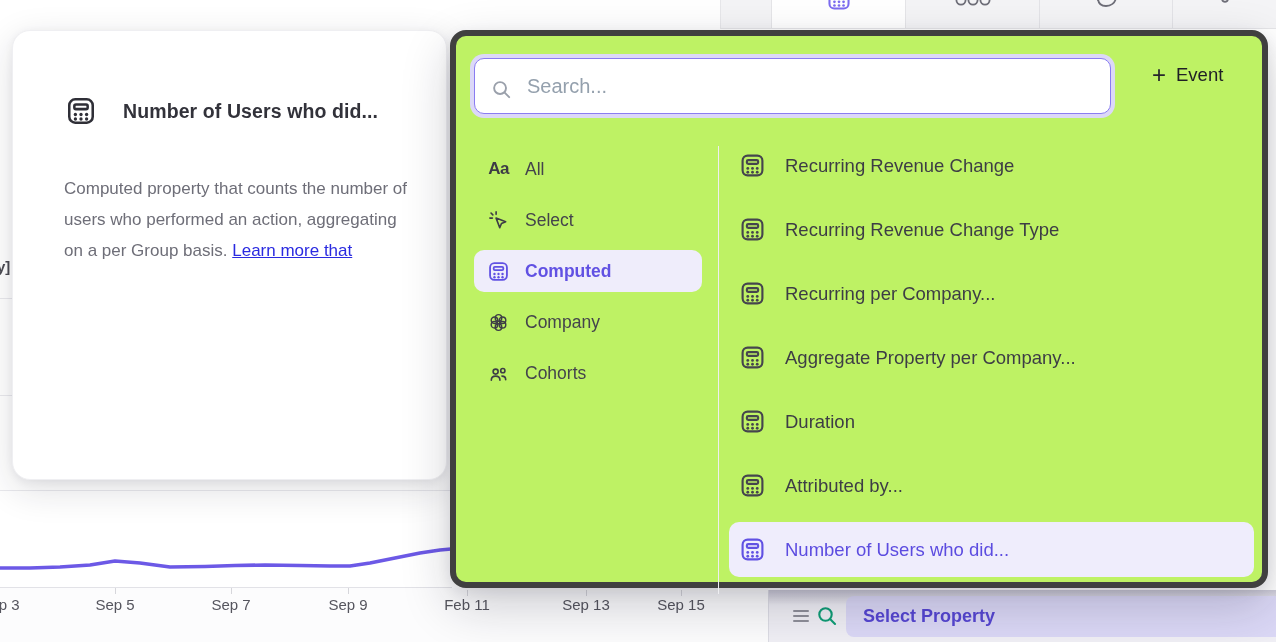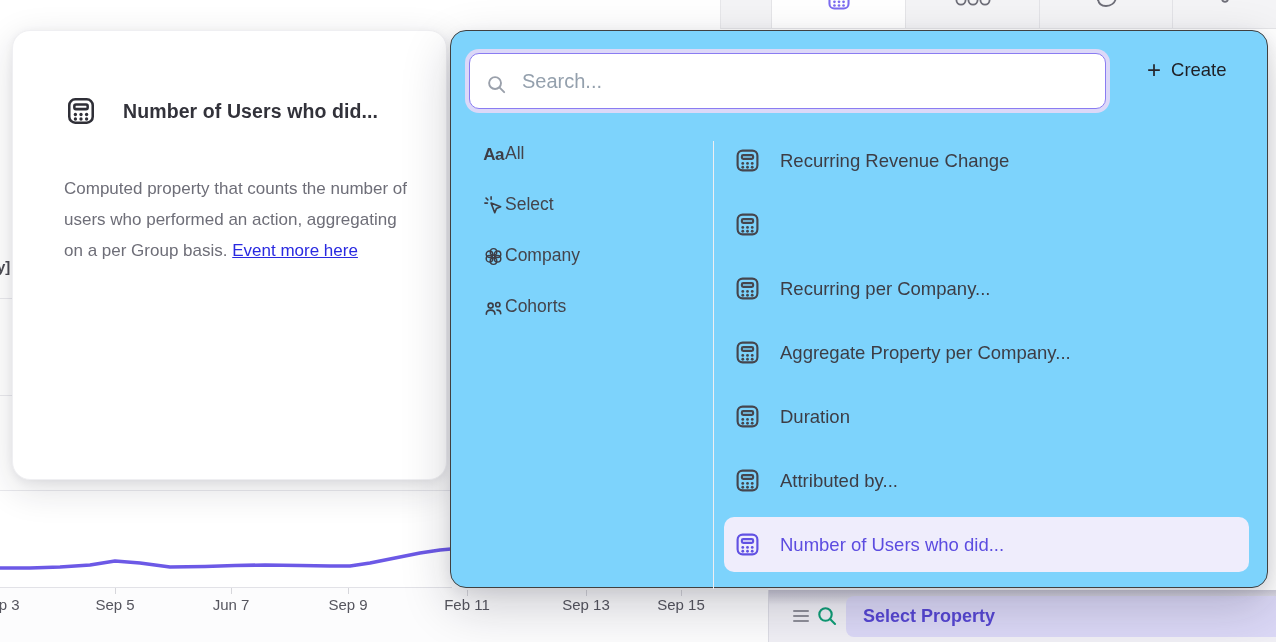--- a/index.html
+++ b/index.html
@@ -30,36 +30,36 @@
   .card { position:absolute; left:12px; top:30px; width:435px; height:450px; background:#fff;
     border:1px solid #efeff2; border-radius:18px; z-index:5;
     box-shadow:0 10px 36px rgba(25,25,45,0.14), 0 2px 8px rgba(25,25,45,0.06); }
   .card-head { position:absolute; left:52px; top:64px; display:flex; align-items:center; gap:26px; }
   .card-head .icon { width:32px; height:32px; color:#2f2f37; }
   .card-title { font-size:19.5px; font-weight:700; color:#32323a; letter-spacing:.1px; }
   .card-body { position:absolute; left:51px; top:142px; width:356px;
     font-size:17px; line-height:31px; color:#6e6e78; }
   .card-link { color:#2a2ae0; text-decoration:underline; cursor:pointer; }
   
-  .popover { position:absolute; left:450px; top:30px; width:818px; height:558px; background:#7dd3fc;
-    border-radius:16px; z-index:10; border:1px solid #404040;
+  .popover { position:absolute; left:450px; top:30px; width:818px; height:558px; background:#bef264;
+    border-radius:16px; z-index:10; border:6px solid #404040;
     box-shadow:0 18px 50px rgba(20,20,40,0.20), 0 4px 14px rgba(20,20,40,0.08); }
   .search-wrap { position:absolute; left:14px; top:18px; width:645px; height:64px;
     border-radius:14px; background:#dcd8f8; padding:4px; }
   .search-input { width:100%; height:100%; border:1.5px solid #8a7cf2; border-radius:10px;
     background:#fff; outline:none; font-family:"Liberation Sans",sans-serif;
     font-size:20px; color:#3c3c44; padding-left:52px; }
   .search-input::placeholder { color:#94a0ad; }
   .search-icon { position:absolute; left:20px; top:24px; width:23px; height:23px; color:#9aa0ab; }
   .create-btn { position:absolute; left:696px; top:27px; display:flex; align-items:center; gap:10px;
     cursor:pointer; color:#1f1f25; }
   .create-plus { font-size:24px; font-weight:400; line-height:1; color:#26262c; }
   .create-label { font-size:18.5px; font-weight:500; }
   .cat-col { position:absolute; left:18px; top:112px; width:228px; display:flex; flex-direction:column; gap:9px; }
-  .cat-row { height:42px; display:flex; align-items:flex-start; padding-left:13px;
+  .cat-row { height:42px; display:flex; align-items:center; gap:15px; padding-left:13px;
     border-radius:10px; cursor:pointer; color:#44444c; font-size:17.5px; }
   .cat-row .row-icon { width:23px; height:23px; display:flex; align-items:center; justify-content:center; color:#3d3d45; }
   .cat-row.selected { background:#efedfb; color:#6151e3; font-weight:600; }
   .cat-row.selected .row-icon { color:#6151e3; }
   .aa-glyph { font-size:17px; font-weight:600; letter-spacing:-0.5px; }
   .v-divider { position:absolute; left:262px; top:110px; width:1px; height:448px; background:#eeeef1; }
   .item-col { position:absolute; left:273px; top:102px; width:525px; display:flex; flex-direction:column; gap:9px; }
   .item-row { height:55px; display:flex; align-items:center; gap:19px; padding-left:10px;
     border-radius:10px; cursor:pointer; color:#3d3d45; font-size:18.5px; }
   .item-row .row-icon { width:27px; height:27px; color:#45454d; }
@@ -96,21 +96,21 @@
   <div class="chart-footer-bg"></div>
   <div class="axis-line"></div>
   <div class="axis-tick" style="left:115px"></div>
   <div class="axis-tick" style="left:231px"></div>
   <div class="axis-tick" style="left:348px"></div>
   <div class="axis-tick" style="left:467px;top:590px"></div>
   <div class="axis-tick" style="left:586px;top:590px"></div>
   <div class="axis-tick" style="left:681px;top:590px"></div>
   <div class="axis-label" style="left:0px">Sep 3</div>
   <div class="axis-label" style="left:115px">Sep 5</div>
-  <div class="axis-label" style="left:231px">Jun 7</div>
+  <div class="axis-label" style="left:231px">Sep 7</div>
   <div class="axis-label" style="left:348px">Sep 9</div>
   <div class="axis-label" style="left:467px">Feb 11</div>
   <div class="axis-label" style="left:586px">Sep 13</div>
   <div class="axis-label" style="left:681px">Sep 15</div>
 
   <div class="tabbar">
     <div class="tab-active">
       <span class="calc-clip">
         <svg viewBox="0 0 24 24" width="26" height="26" fill="none" stroke="currentColor" stroke-width="1.9">
           <rect x="3.2" y="3.2" width="17.6" height="17.6" rx="4.5"></rect>
@@ -159,55 +159,72 @@
               <circle cx="12" cy="14.6" r="1.25"></circle>
               <circle cx="16.2" cy="14.6" r="1.25"></circle>
             <circle cx="7.8" cy="18" r="1.25"></circle>
               <circle cx="12" cy="18" r="1.25"></circle>
               <circle cx="16.2" cy="18" r="1.25"></circle>
           </g>
         </svg>
       </span>
       <span class="card-title">Number of Users who did...</span>
     </div>
-    <div class="card-body"><span>Computed property that counts the number of users who performed an action, aggregating on a per Group basis. </span><span class="card-link">Event more here</span></div>
+    <div class="card-body"><span>Computed property that counts the number of users who performed an action, aggregating on a per Group basis. </span><span class="card-link">Learn more that</span></div>
   </div>
 
   <div class="popover">
     <div class="search-wrap">
       <input class="search-input" type="text" placeholder="Search..." style="">
       <span class="search-icon">
         <svg viewBox="0 0 24 24" width="23" height="23" fill="none" stroke="currentColor" stroke-width="2" stroke-linecap="round">
           <circle cx="10.5" cy="10.5" r="6.2"></circle>
             <line x1="15.3" y1="15.3" x2="20" y2="20"></line>
         </svg>
       </span>
     </div>
     <div class="create-btn">
       <span class="create-plus">+</span>
-      <span class="create-label">Create</span>
+      <span class="create-label">Event</span>
     </div>
 
     <div class="cat-col" id="cat-col">
         <div class="cat-row">
           <span class="row-icon">
             <span class="aa-glyph">Aa</span>
           </span>
           <span>All</span>
         </div>
         <div class="cat-row">
           <span class="row-icon">
             <svg viewBox="0 0 24 24" width="100%" height="100%" fill="none" stroke="currentColor" stroke-width="1.7" stroke-linecap="round" stroke-linejoin="round">
               <path d="M9.5 9.5 L19.5 13.3 L15.1 15.1 L13.3 19.5 Z"></path>
               <line x1="4.2" y1="4.2" x2="6.1" y2="6.1"></line>
               <line x1="9.5" y1="3" x2="9.5" y2="5.6"></line>
               <line x1="3" y1="9.5" x2="5.6" y2="9.5"></line>
             </svg>
           </span>
           <span>Select</span>
+        </div>
+        <div class="cat-row selected">
+          <span class="row-icon">
+            <svg viewBox="0 0 24 24" width="100%" height="100%" fill="none" stroke="currentColor" stroke-width="1.9">
+              <rect x="3.2" y="3.2" width="17.6" height="17.6" rx="4.5"></rect>
+              <rect x="7" y="7.2" width="10" height="3.4" rx="1.2"></rect>
+              <g fill="currentColor" stroke="none">
+                <circle cx="7.8" cy="14.6" r="1.25"></circle>
+                <circle cx="12" cy="14.6" r="1.25"></circle>
+                <circle cx="16.2" cy="14.6" r="1.25"></circle>
+                <circle cx="7.8" cy="18" r="1.25"></circle>
+                <circle cx="12" cy="18" r="1.25"></circle>
+                <circle cx="16.2" cy="18" r="1.25"></circle>
+              </g>
+            </svg>
+          </span>
+          <span>Computed</span>
         </div>
         <div class="cat-row">
           <span class="row-icon">
             <svg viewBox="0 0 24 24" width="100%" height="100%" fill="none" stroke="currentColor" stroke-width="1.5">
               <circle cx="12" cy="7.2" r="3.4"></circle>
               <circle cx="16.2" cy="9.6" r="3.4"></circle>
               <circle cx="16.2" cy="14.4" r="3.4"></circle>
               <circle cx="12" cy="16.8" r="3.4"></circle>
               <circle cx="7.8" cy="14.4" r="3.4"></circle>
               <circle cx="7.8" cy="9.6" r="3.4"></circle>
@@ -254,20 +271,21 @@
               <g fill="currentColor" stroke="none">
                 <circle cx="7.8" cy="14.6" r="1.25"></circle>
                 <circle cx="12" cy="14.6" r="1.25"></circle>
                 <circle cx="16.2" cy="14.6" r="1.25"></circle>
                 <circle cx="7.8" cy="18" r="1.25"></circle>
                 <circle cx="12" cy="18" r="1.25"></circle>
                 <circle cx="16.2" cy="18" r="1.25"></circle>
               </g>
             </svg>
           </span>
+          <span>Recurring Revenue Change Type</span>
         </div>
         <div class="item-row">
           <span class="row-icon">
             <svg viewBox="0 0 24 24" width="100%" height="100%" fill="none" stroke="currentColor" stroke-width="1.9">
               <rect x="3.2" y="3.2" width="17.6" height="17.6" rx="4.5"></rect>
               <rect x="7" y="7.2" width="10" height="3.4" rx="1.2"></rect>
               <g fill="currentColor" stroke="none">
                 <circle cx="7.8" cy="14.6" r="1.25"></circle>
                 <circle cx="12" cy="14.6" r="1.25"></circle>
                 <circle cx="16.2" cy="14.6" r="1.25"></circle>

